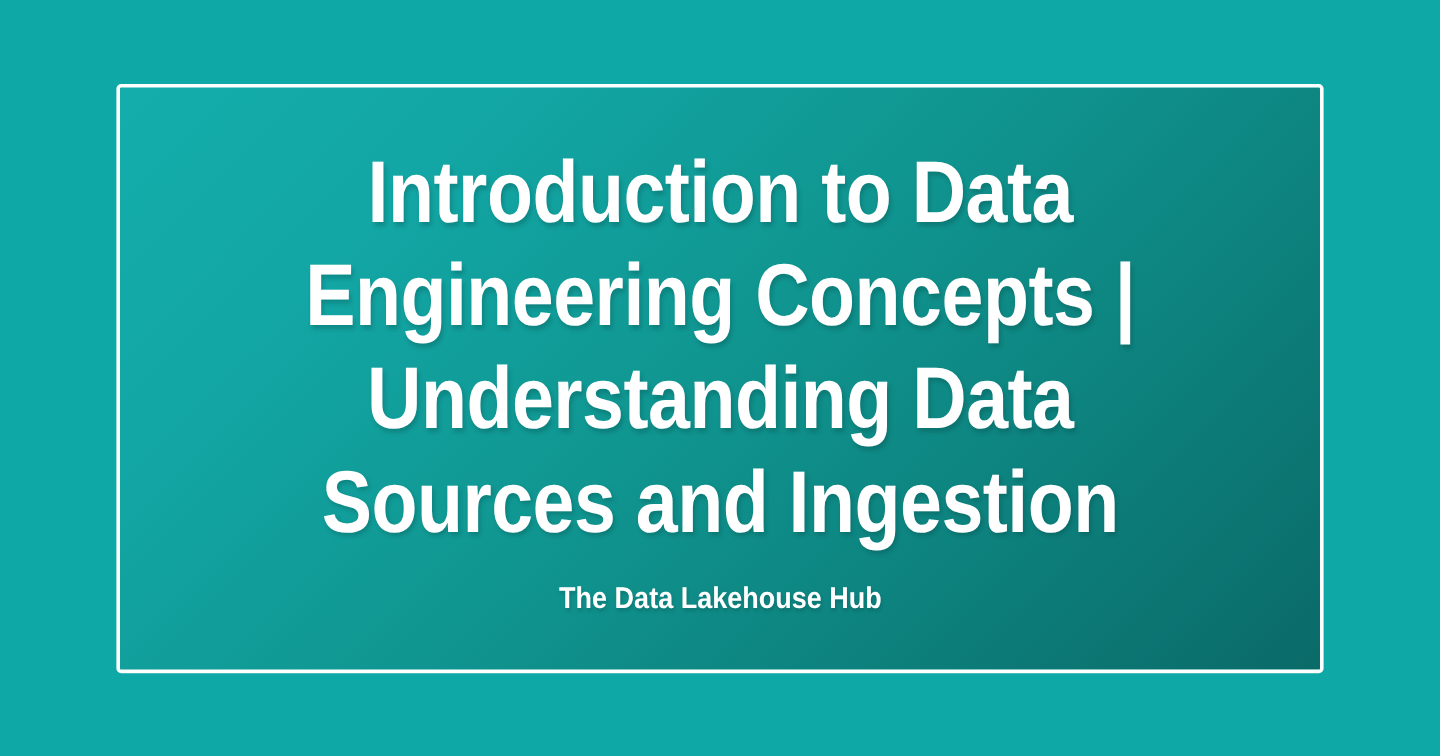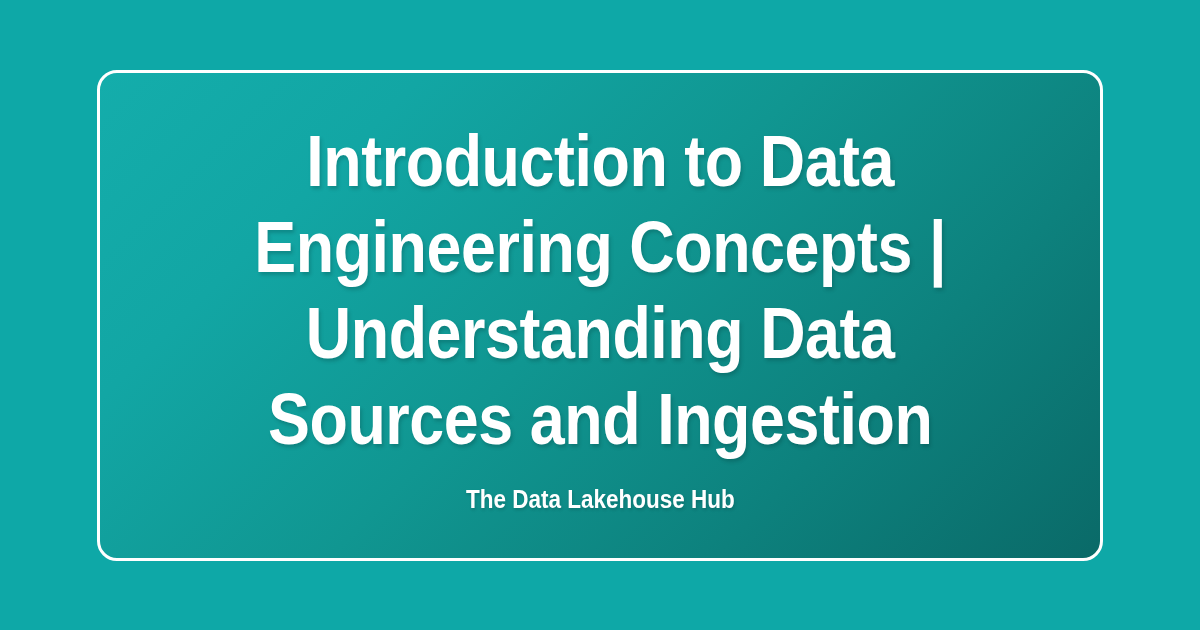--- a/index.html
+++ b/index.html
@@ -25,21 +25,21 @@
   }
 
   .og-card {
     position: absolute;
     left: 97px;
     top: 70px;
     width: 1006px;
     height: 491px;
     box-sizing: border-box;
     border: 3px solid #FFFFFF;
-    border-radius: 20px;
+    border-radius: 4px;
     background: linear-gradient(135deg,
                 #14ADAB 0%,
                 #12A6A4 22%,
                 #109691 48%,
                 #0D817D 74%,
                 #0A6A68 100%);
     display: flex;
     flex-direction: column;
     align-items: center;
     justify-content: center;

